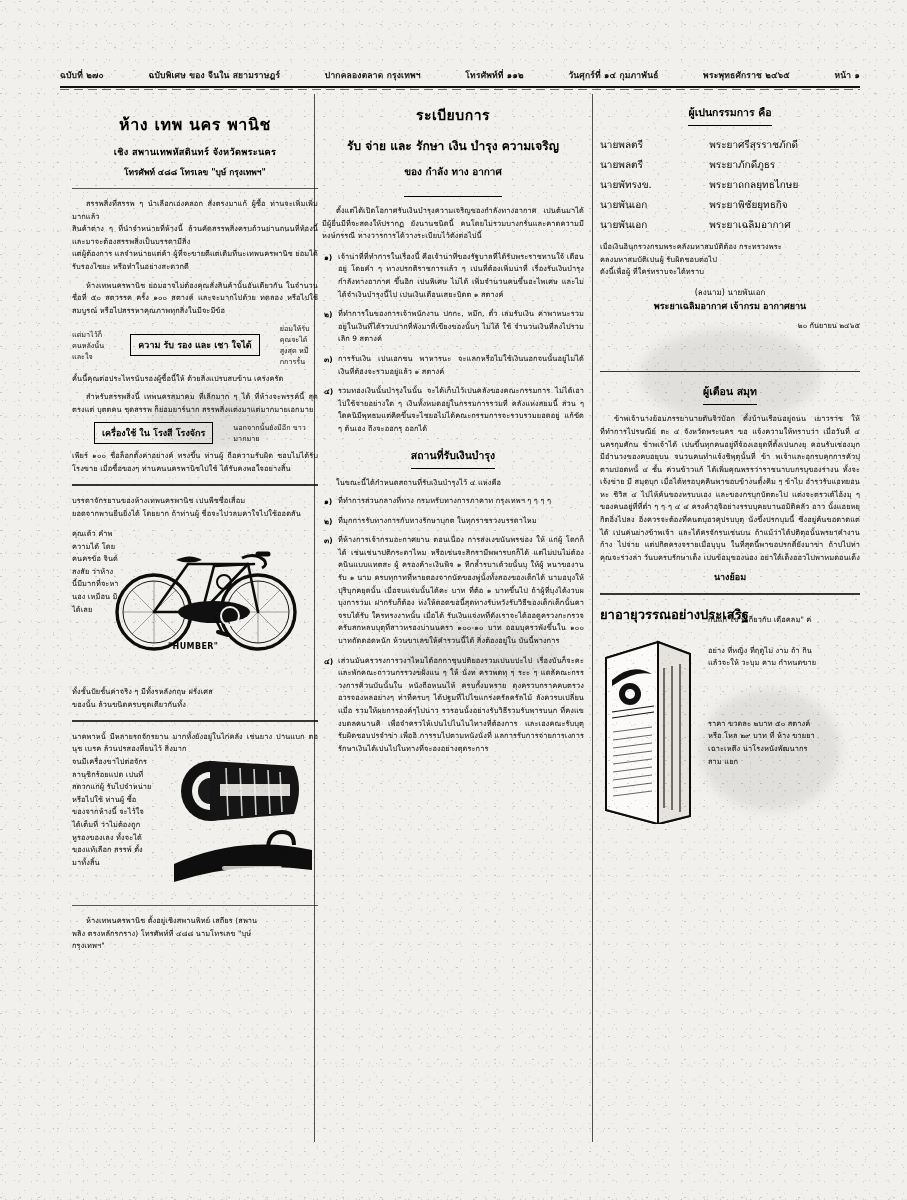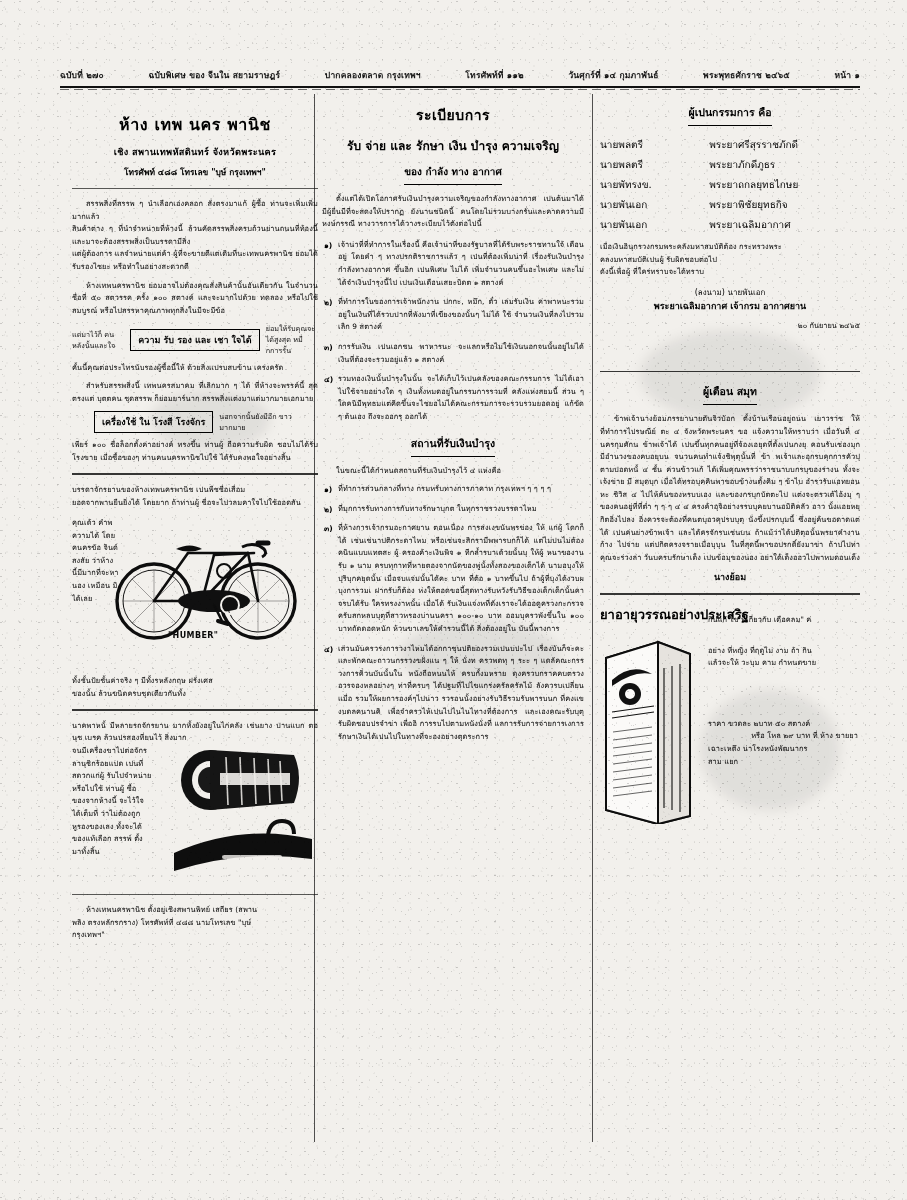--- a/index.html
+++ b/index.html
@@ -89,34 +89,34 @@
   .h-shop{font-size:16px;letter-spacing:.6px;margin:0 0 7px;}
   .h-sub{font-size:9.2px;font-weight:bold;margin:0 0 6px;letter-spacing:.3px;}
   .h-phone{font-size:8.4px;font-weight:bold;margin:0 0 3px;}
   .h-main{font-size:14px;letter-spacing:.5px;margin:0 0 10px;}
   .h-l2{font-size:12px;margin:0 0 9px;}
   .h-l3{font-size:10px;margin:0 0 4px;}
   .h-sec{
     font-size:10.5px;font-weight:bold;text-align:center;margin:11px 0 8px;
     filter:blur(.2px) contrast(1.7);
   }
-  .ul{display:inline-block;border-bottom:1.6px solid #111;padding-bottom:5px;}
+  .ul{display:inline-block;border-bottom:1.6px solid #111;padding-bottom:17px;}
   .ul2{display:inline-block;border-bottom:1.2px solid #111;padding-bottom:4px;}
 
   .hr{height:1.6px;background:#151515;margin:9px 0;opacity:.85;}
   .hr.thin{height:1px;opacity:.7;}
 
   
   .slogan{
     display:inline-block;border:1.4px solid #111;
     padding:3px 7px;font-size:9px;font-weight:bold;color:#0a0a0a;
     filter:blur(.2px) contrast(1.6);
     vertical-align:middle;
   }
-  .sl-row{display:flex;align-items:center;gap:6px;margin:6px 0;}
+  .sl-row{display:flex;align-items:center;gap:20px;margin:6px 0;}
   .sl-side{font-size:7.2px;line-height:11px;color:#101010;flex:1;filter:blur(.22px);}
 
   
   .cmte{width:100%;border-collapse:collapse;}
   .cmte td{
     font-size:10px;padding:2.6px 0;color:#0d0d0d;white-space:nowrap;
     filter:blur(.2px) contrast(1.6);
   }
   .cmte td.rank{width:42%;}
   .sig{text-align:center;font-size:8px;margin-top:7px;filter:blur(.2px);}
@@ -453,21 +453,21 @@
                 <path d="M72 38 L72 182"></path>
                 <path d="M80 36 L80 184"></path>
             </g>
           </svg>
 
           <div class="medtxt">
             <div class="tx" style="text-align:left">กินแก้ ไข ที่เกี่ยวกับ เดือคลม" ค่</div>
             <div class="tx" style="text-align:left;margin-top:18px">อย่าง ที่หญิง ที่ฤดูไม่ งาม   ถ้า กิน</div>
             <div class="tx" style="text-align:left">แล้วจะให้ วะบุม คาม กำหนดขาย</div>
             <div class="tx" style="text-align:left;margin-top:48px">ราคา ขวดละ ๒บาท ๕๐ สตางค์</div>
-            <div class="tx" style="text-align:right">หรือ โหล ๒๙  บาท ที่ ห้าง ขายยา</div>
+            <div class="tx" style="text-align:left">หรือ โหล ๒๙  บาท ที่ ห้าง ขายยา</div>
             <div class="tx" style="text-align:left">เฉาะเหตึง   น่าโรงหนังพัฒนากร</div>
             <div class="tx" style="text-align:left">สาม แยก</div>
           </div>
         </div>
 
       </div>
     </div>
   </div>
 
   <div class="smudge" style="left:150px;top:390px;width:120px;height:60px;"></div>

